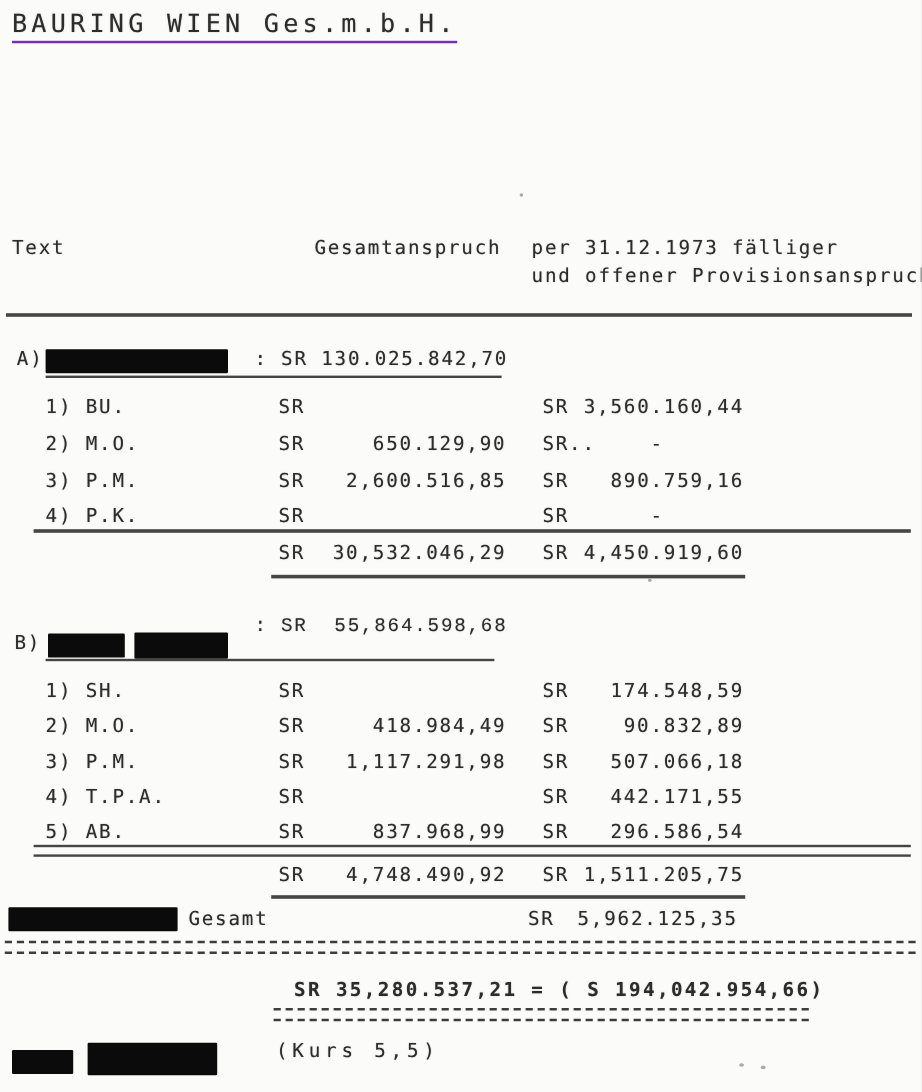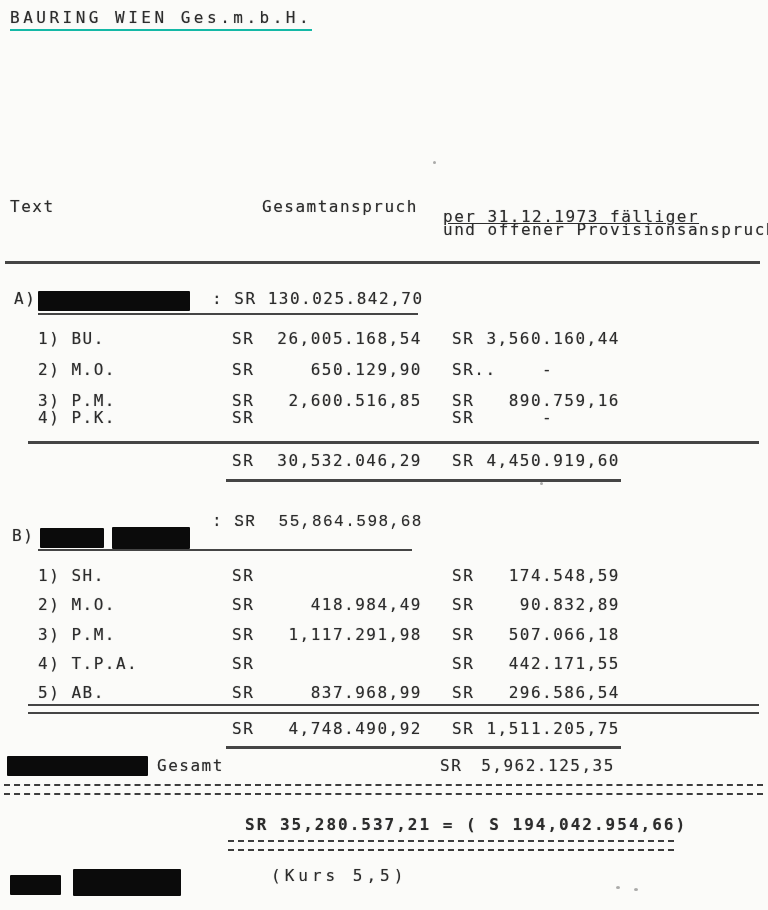--- a/index.html
+++ b/index.html
@@ -9,25 +9,25 @@
     background:#fbfbf9;
     overflow:hidden;
     font-family:"DejaVu Sans Mono", monospace;
     font-size:16px;
     color:#2c2c2c;
     letter-spacing:1.5px;
     text-shadow:0 0 1px rgba(60,60,60,0.45);
   }
   .abs{position:absolute;white-space:pre;}
   
-  .doc-title{left:10px;top:8px;font-size:16px;letter-spacing:3.5px;border-bottom:2px solid #14b8a6;padding-bottom:2px;}
+  .doc-title{left:10px;top:8px;font-size:21px;letter-spacing:3.5px;border-bottom:2px solid #6d28d9;padding-bottom:2px;}
   
   .h-col1{left:10px;top:197px;}
   .h-col2{left:262px;top:197px;}
-  .h-col3a{left:443px;top:207px;text-decoration:underline;}
+  .h-col3a{left:443px;top:197px;}
   .h-col3b{left:443px;top:220px;}
   .rule{position:absolute;background:#454545;}
   .rule-header{left:5px;top:261px;width:755px;height:3px;}
   
   .sec-label-a{left:14px;top:289px;}
   .sec-label-b{left:12px;top:526px;}
   .sec-total-a{left:212px;top:289px;}
   .sec-total-b{left:212px;top:513px;font-family:Liberation Mono, monospace;}
   .redaction{position:absolute;background:#0b0b0b;border-radius:1px;}
   .bar-a{left:38px;top:291px;width:152px;height:20px;}
@@ -53,21 +53,21 @@
   .g-label{left:157px;top:756px;}
   .g-sr{left:440px;top:756px;}
   .g-amt{left:478px;top:756px;width:140px;text-align:center;}
   
   .equals{position:absolute;height:7px;border-top:2px dashed #3d3d3d;border-bottom:2px dashed #3d3d3d;}
   .equals-full{left:4px;top:784px;width:759px;}
   .equals-footer{left:228px;top:840px;width:446px;}
   
   .f-label{left:8px;top:815px;letter-spacing:2.5px;}
   .f-value{left:245px;top:815px;letter-spacing:2px;font-weight:bold;}
-  .f-kurs{left:230px;top:866px;letter-spacing:4px;margin-left:41px;}
+  .f-kurs{left:230px;top:866px;letter-spacing:4px;}
   .bar-f1{left:10px;top:875px;width:51px;height:20px;}
   .bar-f2{left:73px;top:869px;width:108px;height:27px;}
   
   .speck{position:absolute;background:rgba(90,90,90,0.5);border-radius:50%;}
 </style>
 </head>
 <body>
 
 <div class="page">
 
@@ -80,39 +80,38 @@
   <div class="rule rule-header"></div>
 
   <div class="abs sec-label-a">A)</div>
   <div class="redaction bar-a"></div>
   <div class="abs sec-total-a">: SR 130.025.842,70</div>
   <div class="rule underline-a"></div>
 
   <div class="row" style="top:329px">
     <span class="c-label">1) BU.</span>
     <span class="c-sr1">SR</span>
-    <span class="c-amt1">26,005.168,54</span>
     <span class="c-sr2">SR</span>
     <span class="c-amt2">3,560.160,44</span>
   </div>
   <div class="row" style="top:360px">
     <span class="c-label">2) M.O.</span>
     <span class="c-sr1">SR</span>
     <span class="c-amt1">650.129,90</span>
     <span class="c-sr2">SR..</span>
     <span class="c-amt2">-      </span>
   </div>
   <div class="row" style="top:391px">
     <span class="c-label">3) P.M.</span>
     <span class="c-sr1">SR</span>
     <span class="c-amt1">2,600.516,85</span>
     <span class="c-sr2">SR</span>
     <span class="c-amt2">890.759,16</span>
   </div>
-  <div class="row" style="top:408px">
+  <div class="row" style="top:420px">
     <span class="c-label">4) P.K.</span>
     <span class="c-sr1">SR</span>
     <span class="c-sr2">SR</span>
     <span class="c-amt2">-      </span>
   </div>
 
   <div class="rule rule-a-top"></div>
   <div class="row" style="top:451px">
     <span class="c-sr1">SR</span>
     <span class="c-amt1">30,532.046,29</span>

